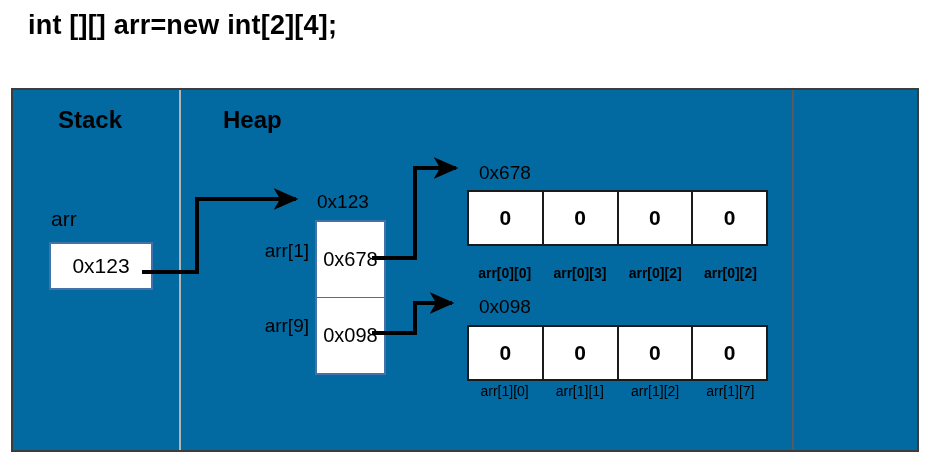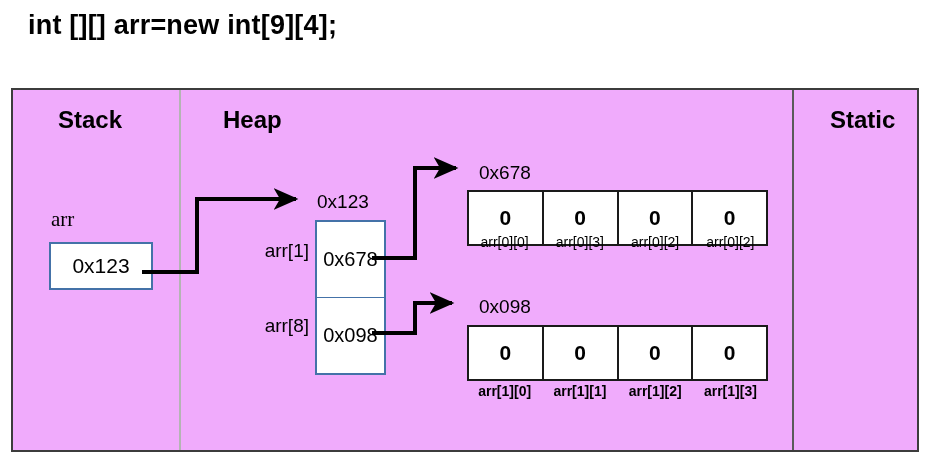--- a/index.html
+++ b/index.html
@@ -29,21 +29,21 @@
 
   
   #memory-frame {
     position: absolute;
     left: 11px;
     top: 88px;
     width: 908px;
     height: 364px;
     border: 2px solid #3c3c3c;
     box-sizing: border-box;
-    background: #f0abfc;
+    background: #0369a1;
   }
   .panel-divider {
     position: absolute;
     top: 0;
     width: 2px;
     height: 100%;
   }
   #divider-stack-heap {
     left: 166px;
     background: #b4b4b4;
@@ -71,21 +71,20 @@
   #heap-panel   { left: 168px; width: 611px; }
   #static-panel { left: 781px; width: 127px; }
 
   
   #stack-var-label {
     position: absolute;
     left: 38px;
     top: 117px;
     font-size: 21px;
     white-space: nowrap;
-    font-family: Liberation Serif, serif;
   }
   #stack-value-box {
     position: absolute;
     left: 36px;
     top: 152px;
     width: 104px;
     height: 48px;
     border: 2px solid #4472a8;
     box-sizing: border-box;
     display: flex;
@@ -170,64 +169,64 @@
   }
   .array-cell:last-child { border-right: none; }
 
   .array-caption-row {
     position: absolute;
     left: 286px;
     width: 301px;
     height: 22px;
     display: flex;
   }
-  #array-caption-0 { top: 144px; }
-  #array-caption-1 { top: 293px; font-weight: bold; }
+  #array-caption-0 { top: 175px; font-weight: bold; }
+  #array-caption-1 { top: 293px; }
   .array-caption {
     flex: 1 1 0;
     text-align: center;
     font-size: 14px;
     white-space: nowrap;
   }
 
   
   #connectors {
     position: absolute;
     left: 0;
     top: 0;
     width: 925px;
     height: 476px;
     pointer-events: none;
   }
 </style>
 </head>
 <body>
 
-<div id="code-title">int [][] arr=new int[9][4];</div>
+<div id="code-title">int [][] arr=new int[2][4];</div>
 
 <div id="memory-frame">
 
   <div class="panel-divider" id="divider-stack-heap"></div>
   <div class="panel-divider" id="divider-heap-static"></div>
 
   <div class="panel" id="stack-panel">
     <div class="panel-title" id="stack-title">Stack</div>
 
     <div id="stack-var-label">arr</div>
 
     <div id="stack-value-box">0x123</div>
   </div>
 
   <div class="panel" id="heap-panel">
     <div class="panel-title" id="heap-title">Heap</div>
 
     <div id="heap-addr-label">0x123</div>
 
     <div class="heap-row-label" id="heap-label-0">arr[1]</div>
-    <div class="heap-row-label" id="heap-label-1">arr[8]</div>
+    <div class="heap-row-label" id="heap-label-1">arr[9]</div>
 
     <div id="heap-column">
       <div class="heap-cell" id="heap-cell-0">0x678</div>
       <div class="heap-cell" id="heap-cell-1">0x098</div>
     </div>
 
     <div class="array-addr-label" id="array0-addr">0x678</div>
 
     <div class="array-row" id="array-row-0">
       <div class="array-cell">0</div>
@@ -249,27 +248,24 @@
       <div class="array-cell">0</div>
       <div class="array-cell">0</div>
       <div class="array-cell">0</div>
       <div class="array-cell">0</div>
     </div>
 
     <div class="array-caption-row" id="array-caption-1">
       <div class="array-caption">arr[1][0]</div>
       <div class="array-caption">arr[1][1]</div>
       <div class="array-caption">arr[1][2]</div>
-      <div class="array-caption">arr[1][3]</div>
+      <div class="array-caption">arr[1][7]</div>
     </div>
   </div>
 
-  <div class="panel" id="static-panel">
-    <div class="panel-title" id="static-title">Static</div>
-  </div>
 </div>
 
 <svg id="connectors" viewBox="0 0 925 476" xmlns="http://www.w3.org/2000/svg">
   <defs>
     <marker id="arrowhead" markerWidth="7" markerHeight="7" refX="5.6" refY="3" orient="auto" markerUnits="strokeWidth">
       <path d="M0,0.3 L6.2,3 L0,5.7 L1.6,3 Z" fill="#000000"></path>
     </marker>
   </defs>
 
   <path d="M 142,272 L 197,272 L 197,199 L 296,199" fill="none" stroke="#000000" stroke-width="4" marker-end="url(#arrowhead)"></path>

